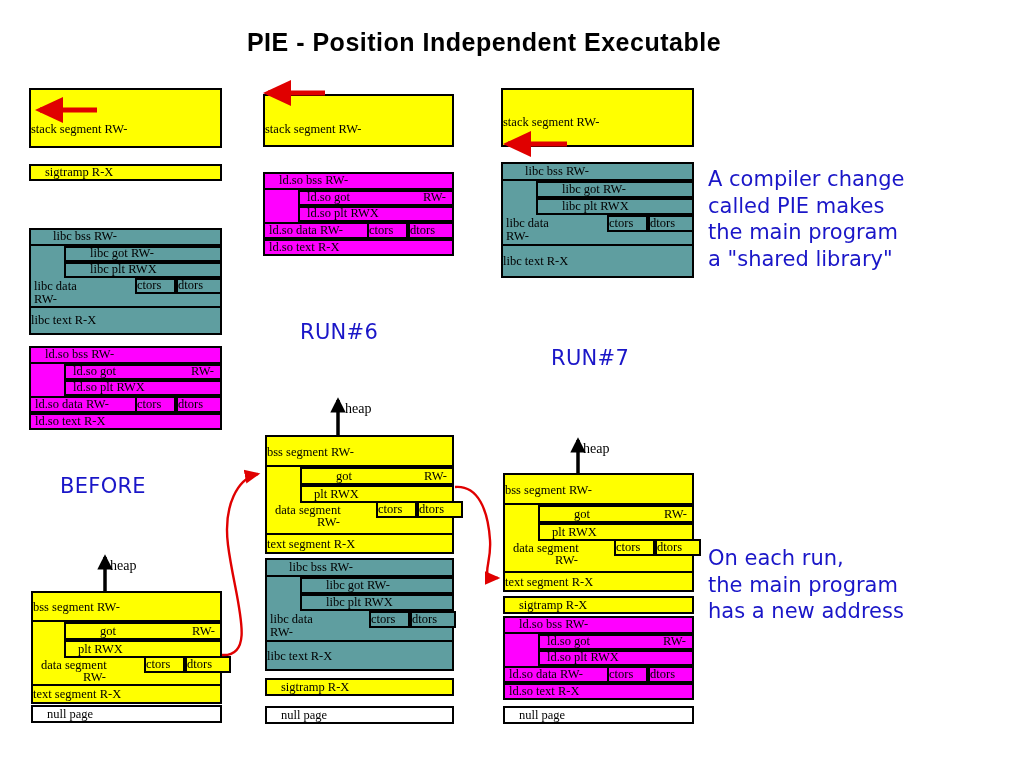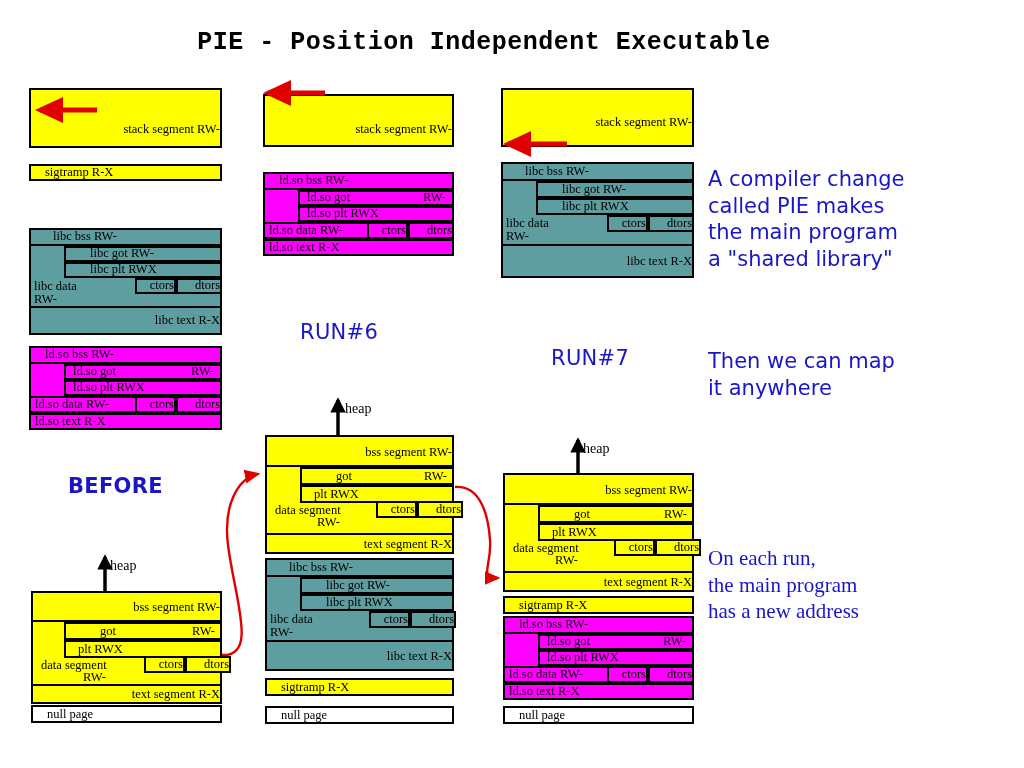--- a/index.html
+++ b/index.html
@@ -5,37 +5,37 @@
   html,body{margin:0;padding:0;}
   body{
     width:1024px;height:768px;background:#ffffff;position:relative;
     font-family:"Liberation Serif",serif;overflow:hidden;
   }
   .stage{position:absolute;left:0;top:0;width:1024px;height:768px;}
 
   
   #title{
     position:absolute;left:0;top:28px;width:968px;text-align:center;
-    font-family:Liberation Mono, monospace;font-weight:bold;font-size:25px;
+    font-family:Liberation Sans, sans-serif;font-weight:bold;font-size:25px;
     letter-spacing:.5px;color:#000;
   }
 
   
   .box{
     position:absolute;box-sizing:border-box;border:2px solid #000;
     font-family:"Liberation Serif",serif;font-size:12.5px;color:#000;
     line-height:1.05;
   }
   .yellow{background:#ffff00;}
   .teal{background:#5f9ea0;}
   .magenta{background:#ff00ff;}
   .white{background:#ffffff;}
 
   
-  .ctr{position:absolute;left:0;width:100%;text-align:right;}
+  .ctr{position:absolute;left:0;width:100%;text-align:left;}
   .lft{position:absolute;}
   .rgt{position:absolute;}
 
   
   .sub{
     position:absolute;box-sizing:border-box;border:2px solid #000;
     font-size:12.5px;line-height:1.05;
   }
 
   
@@ -111,21 +111,21 @@
       <div class="ctr" style="top:0px;">ctors</div>
     </div>
     <div class="sub magenta" style="left:145px;top:48px;width:46px;height:17px;">
       <div class="ctr" style="top:0px;">dtors</div>
     </div>
     <div class="sub magenta" style="left:-2px;top:65px;width:193px;height:17px;">
       <div class="lft" style="left:4px;top:0px;">ld.so text  R-X</div>
     </div>
   </div>
 
-  <div class="runlabel" style="left:68px;top:474px;font-weight:bold;">BEFORE</div>
+  <div class="runlabel" style="left:60px;top:474px;">BEFORE</div>
 
   <div class="heaplabel" style="left:110px;top:558px;">heap</div>
 
   <div class="box yellow" style="left:31px;top:591px;width:191px;height:111px;">
     <div class="sub yellow" style="left:-2px;top:-2px;width:191px;height:31px;">
       <div class="ctr" style="top:8px;">bss segment RW-</div>
     </div>
     <div class="sub yellow" style="left:31px;top:29px;width:158px;height:18px;">
       <div class="lft" style="left:34px;top:1px;">got</div>
       <div class="rgt" style="right:5px;top:1px;">RW-</div>
@@ -323,23 +323,21 @@
   </div>
 
   <div class="box white" style="left:503px;top:706px;width:191px;height:18px;">
     <div class="lft" style="left:14px;top:1px;">null page</div>
   </div>
 
   <div class="blue" style="left:708px;top:166px;">A compiler change
 called PIE makes
 the main program
 a "shared library"</div>
-  <div class="blue" style="left:708px;top:348px;">Then we can map
-it anywhere</div>
-  <div class="blue" style="left:708px;top:545px;font-family:Liberation Serif, serif;">On each run,
+  <div class="blue" style="left:708px;top:545px;">On each run,
 the main program
 has a new address</div>
 
   <svg class="overlay" viewBox="0 0 1024 768">
     <defs>
       <marker id="redhead" markerWidth="7" markerHeight="7" refX="5.5" refY="3.5" orient="auto" markerUnits="strokeWidth">
         <path d="M0,0.6 L6.5,3.5 L0,6.4 z" fill="#e00000"></path>
       </marker>
       <marker id="redheadL" markerWidth="6" markerHeight="6" refX="4.6" refY="3" orient="auto" markerUnits="strokeWidth">
         <path d="M0,0.4 L5.6,3 L0,5.6 z" fill="#e00000"></path>

